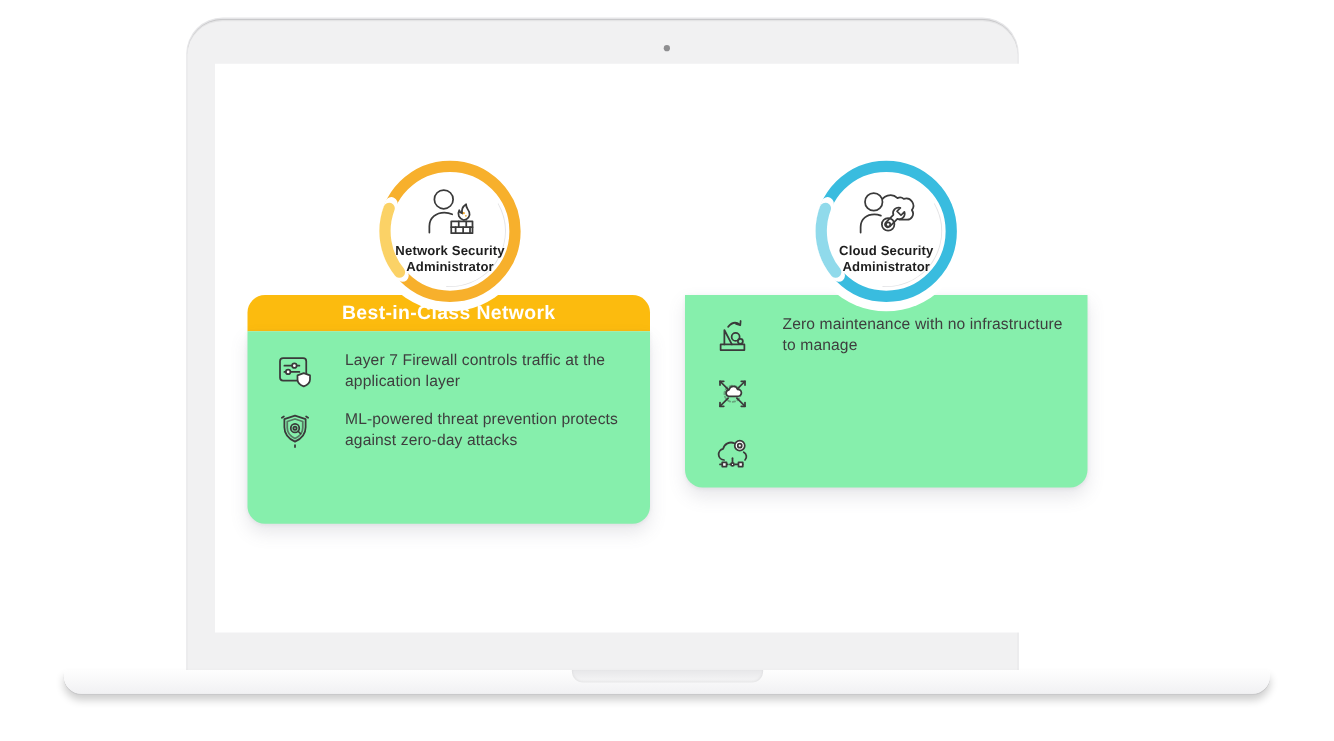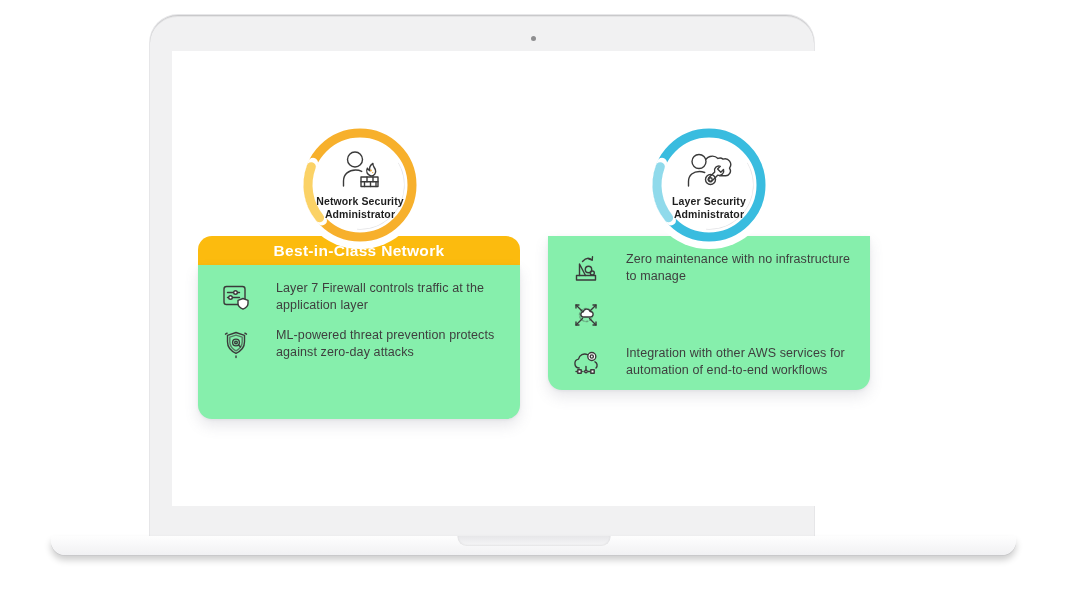--- a/index.html
+++ b/index.html
@@ -122,21 +122,21 @@
         <div class="badge-icon">
           <svg width="52" height="46" viewBox="0 0 52 46">
             <path class="ln" d="M21.5 14.5 a8 8 0 0 1 13.5 -4 c1.5 -0.8 3.6 -0.6 5 0.6 a5.8 5.8 0 0 1 6.5 9 a4.8 4.8 0 0 1 -4.5 7.6 h-5.5"></path>
             <circle class="lnw" cx="16" cy="13.5" r="7"></circle>
             <path class="ln" d="M5.5 38 v-4.5 c0 -6.5 5 -10 11 -10 c1.9 0 3.6 0.4 5.2 1"></path>
             <path class="lnw" d="M40.5 21.5 a4.4 4.4 0 0 1 -5.6 5.6 l-6.2 6.2 a2.3 2.3 0 0 1 -3.2 -3.2 l6.2 -6.2 a4.4 4.4 0 0 1 5.6 -5.6 l-2.7 2.7 l3.2 3.2 z"></path>
             <circle class="ln" cx="27.5" cy="31.5" r="5"></circle>
             <circle class="ln" cx="27.5" cy="31.5" r="1.7"></circle>
           </svg>
         </div>
-        <div class="badge-label">Layer Security
+        <div class="badge-label">Cloud Security
 Administrator</div>
       </div>
     </div>
 
     <div class="card left">
       <div class="card-header" style="background-color: rgb(252, 187, 14);">Best-in-Class Network</div>
       <div class="card-body">
 
         <div class="item-row">
           <div class="item-icon">
@@ -216,22 +216,20 @@
               <path class="ln" d="M24 14.8 a3.9 3.9 0 0 1 1 6.2"></path>
               <circle class="lnw" cx="20.8" cy="9.5" r="4"></circle>
               <circle class="ln" cx="20.8" cy="9.5" r="1.6"></circle>
               <line class="ln" x1="15" y1="19.5" x2="15" y2="22.8"></line>
               <line class="ln" x1="5" y1="24.5" x2="25" y2="24.5" stroke-dasharray="2.2 1.8"></line>
               <rect class="lnw" x="6.8" y="22.8" width="3.4" height="3.4"></rect>
               <rect class="lnw" x="19.8" y="22.8" width="3.4" height="3.4"></rect>
               <circle class="lnw" cx="15" cy="24.5" r="1.2"></circle>
             </svg>
           </div>
-          <div class="item-text">Integration with other AWS services for
-automation of end-to-end workflows</div>
         </div>
 
       </div>
     </div>
 
   </div>
 </div>
 
 <div class="laptop-base">
   <div class="base-notch"></div>

